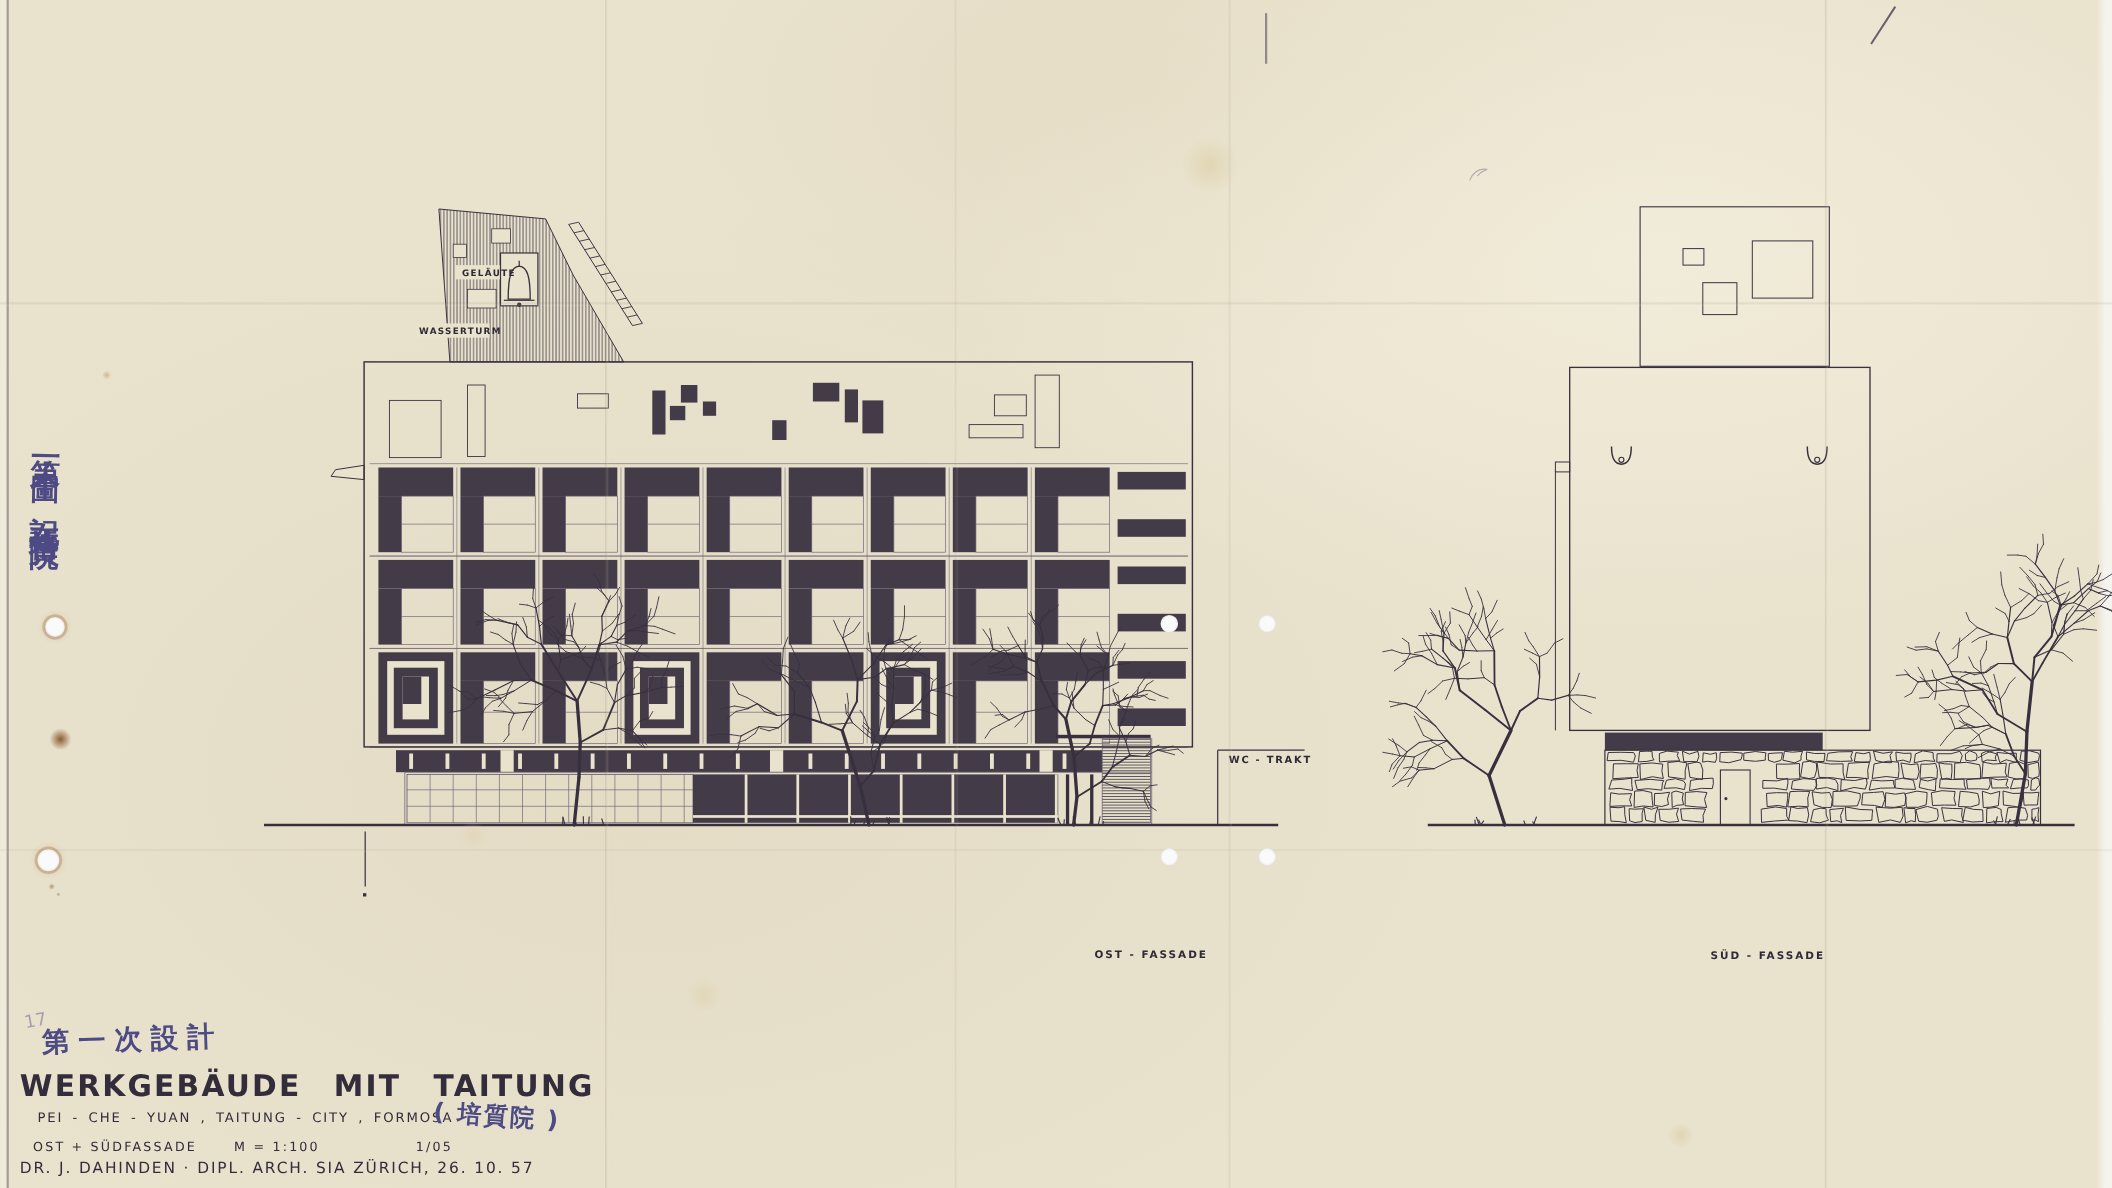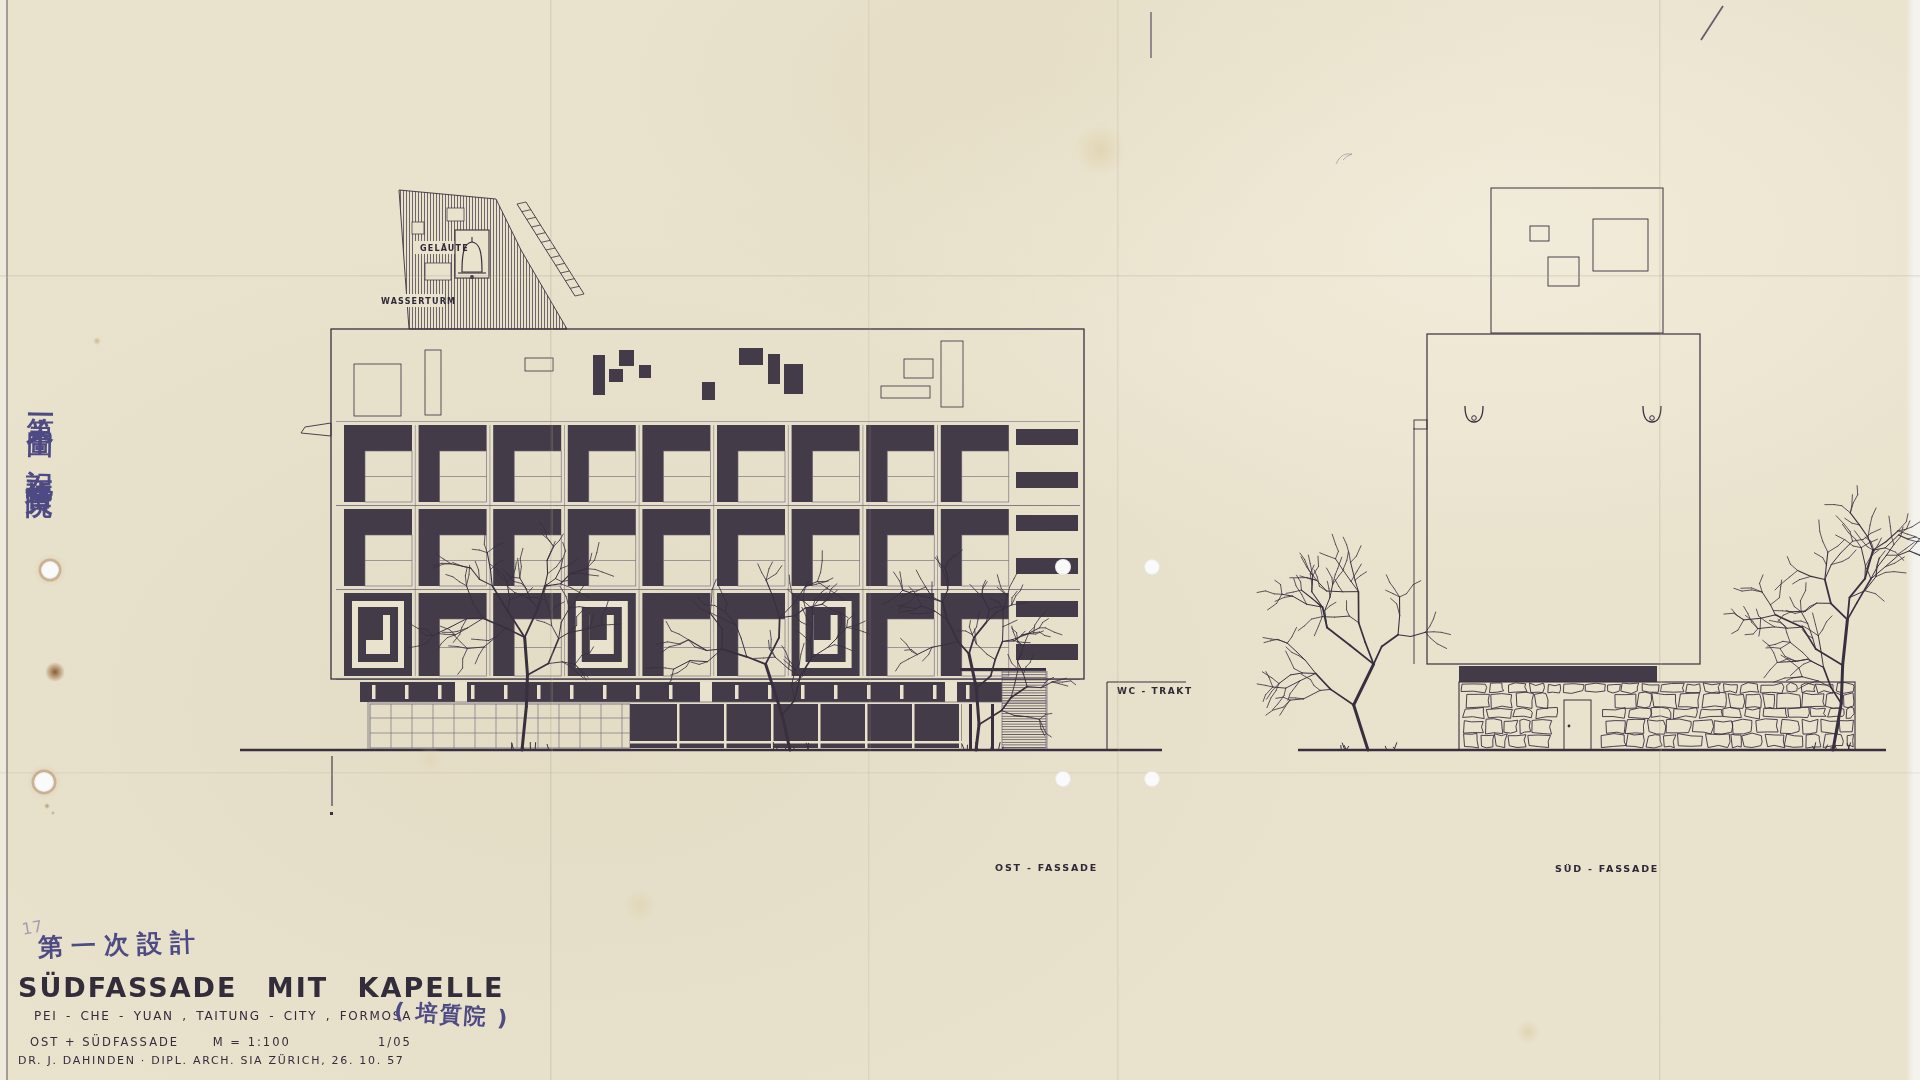--- a/index.html
+++ b/index.html
@@ -25,21 +25,21 @@
   .pencil17{position:absolute;left:4px;top:2px;font-size:16px;color:#a89cb0;transform:rotate(-10deg);}
   .hw{color:#4d4a84;font-weight:bold;}
   .hw-top{position:absolute;left:20px;top:12px;font-size:25px;letter-spacing:8px;transform:rotate(-2deg);}
   .tb-title{position:absolute;left:0;top:56px;margin:0;font-size:27px;font-weight:bold;
             letter-spacing:2px;word-spacing:18px;color:#332c3b;white-space:nowrap;}
   .tb-sub{position:absolute;left:16px;top:93px;font-size:12px;letter-spacing:1.7px;word-spacing:3px;white-space:nowrap;}
   .hw-paren{position:absolute;left:376px;top:84px;font-size:22px;letter-spacing:2px;transform:rotate(4deg);white-space:nowrap;}
   .tb-meta1{position:absolute;left:0;top:119px;font-size:11.5px;letter-spacing:2px;white-space:nowrap;margin-left:12px;}
   .tb-meta1 .scale{margin-left:28px;}
   .tb-meta1 .sheetno{position:absolute;left:348px;top:0;}
-  .tb-meta2{position:absolute;left:0;top:138px;font-size:11px;letter-spacing:1.7px;white-space:nowrap;}
+  .tb-meta2{position:absolute;left:0;top:138px;font-size:14px;letter-spacing:1.7px;white-space:nowrap;}
   .side-annotation{position:absolute;left:20px;top:396px;height:330px;
     writing-mode:vertical-rl;text-orientation:upright;
     font-size:27px;letter-spacing:5px;color:#4d4a84;font-weight:bold;transform:rotate(1deg);}
   .regmark{position:absolute;background:rgba(60,50,75,.5);}
 </style>
 </head>
 <body>
 
 <div id="paper"></div>
 <div class="edge-left"></div>
@@ -1455,21 +1455,21 @@
     <div class="hole" style="left: 1055px; top: 771px; width: 16px; height: 16px;"></div>
     <div class="hole" style="left: 1144px; top: 771px; width: 16px; height: 16px;"></div>
   </div>
 <div class="regmark" style="left:1150px;top:12px;width:2px;height:46px;"></div>
 
 <div class="side-annotation">第一个圖，記在培質院</div>
 
 <div class="titleblock">
   <div class="pencil17">17</div>
   <div class="hw hw-top">第一次設計</div>
-  <h1 class="tb-title">SÜDFASSADE MIT KAPELLE</h1>
+  <h1 class="tb-title">WERKGEBÄUDE MIT TAITUNG</h1>
   <div class="tb-sub">PEI - CHE - YUAN , TAITUNG - CITY , FORMOSA</div>
   <div class="hw hw-paren">( 培質院 )</div>
   <div class="tb-meta1">
     <span>OST + SÜDFASSADE</span>
     <span class="scale">M = 1:100</span>
     <span class="sheetno">1/05</span>
   </div>
   <div class="tb-meta2">DR. J. DAHINDEN  ·  DIPL. ARCH. SIA  ZÜRICH, 26. 10. 57</div>
 </div>
 

